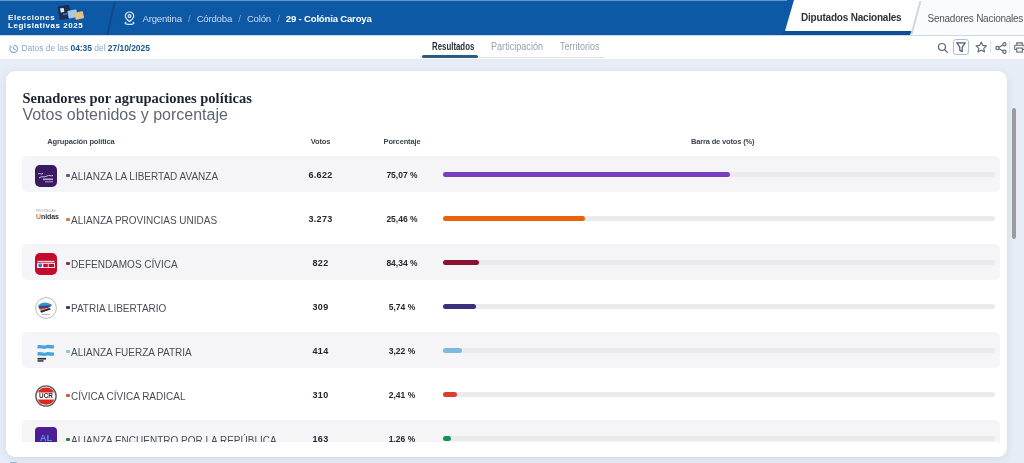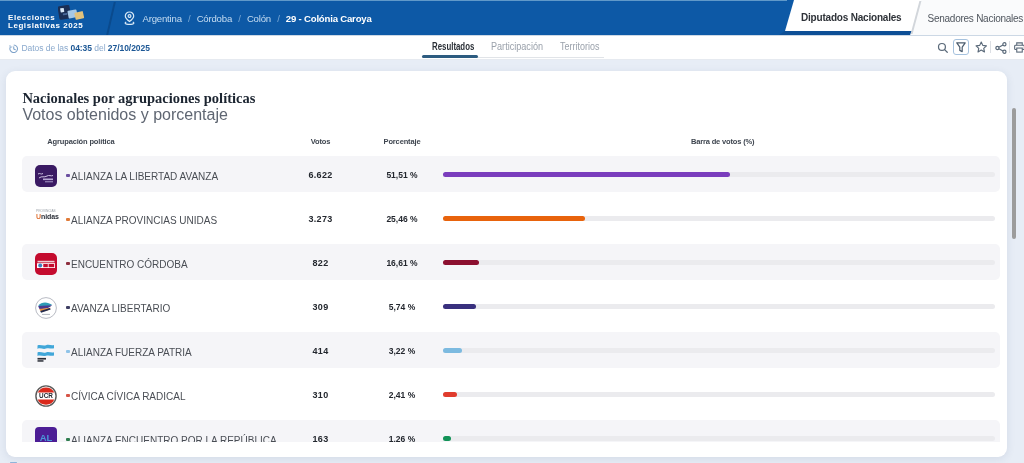--- a/index.html
+++ b/index.html
@@ -124,38 +124,38 @@
   <path d="M4.2 5.7 L8.7 3.2 M4.2 7.3 L8.7 9.8"></path>
 </svg>
 <div class="abs sepv" style="left:1009px;"></div>
 <svg class="abs" style="left:1014px;top:41.5px" width="11" height="11" viewBox="0 0 12 12" fill="none" stroke="#5b6a7a" stroke-width="1.2">
   <path d="M3 3.6 L3 0.9 L9 0.9 L9 3.6"></path>
   <rect x="0.7" y="3.6" width="10.6" height="4.6" rx="1"></rect>
   <rect x="3" y="6.6" width="6" height="4.4" fill="#ffffff"></rect>
 </svg>
 
 <div class="abs" id="card"></div>
-<div class="abs" id="title">Nacionales por agrupaciones políticas</div>
+<div class="abs" id="title">Senadores por agrupaciones políticas</div>
 <div class="abs" id="subtitle">Votos obtenidos y porcentaje</div>
 <div class="abs hdr" id="hdr1">Agrupación política</div>
 <div class="abs hdr" id="hdr2">Votos</div>
 <div class="abs hdr" id="hdr3">Porcentaje</div>
 <div class="abs hdr" id="hdr4">Barra de votos (%)</div>
 
 <div class="abs row odd" style="top:156px">
   <svg class="logo" viewBox="0 0 22 22">
     <rect x="0" y="0" width="22" height="22" rx="5" fill="#3a1a63"></rect>
     <path d="M3 9 C5 7.5 6 10 8 8.5 M4 13 C7 10.5 9 13 12 11 C14 9.7 16 11.5 18 10.5" stroke="#cfc3e2" stroke-width="1" fill="none"></path>
     <rect x="8" y="13.5" width="10" height="1.6" fill="#b9a9d6"></rect>
     <rect x="10" y="16" width="8" height="1.4" fill="#8a77ad"></rect>
   </svg>
   <div class="dot" style="background:#6b4fa0"></div>
   <div class="pname">ALIANZA LA LIBERTAD AVANZA</div>
   <div class="votes">6.622</div>
-  <div class="pct">51,51 %</div>
+  <div class="pct">75,07 %</div>
   <div class="track">
       <div class="fill" style="width:286.5px;background:#7a3dbd"></div>
     </div>
 </div>
 
 <div class="abs row" style="top:200px">
   <div style="position:absolute;left:14px;top:10px;width:24px;font-size:3.2px;color:#9aa0a8;line-height:3.2px;">PROVINCIAS</div>
   <div style="position:absolute;left:14px;top:12.5px;font-size:7px;font-weight:bold;letter-spacing:-0.1px;color:#2b2f38;"><span style="color:#e0763a">U</span>nidas</div>
   <div class="dot" style="background:#e07b39"></div>
   <div class="pname">ALIANZA PROVINCIAS UNIDAS</div>
@@ -169,39 +169,39 @@
 <div class="abs row odd" style="top:244px">
   <svg class="logo" viewBox="0 0 22 22">
     <rect x="0" y="0" width="22" height="22" rx="5" fill="#c40b2e"></rect>
     <rect x="2.5" y="7.8" width="17" height="1.6" fill="#eccdd3"></rect>
     <rect x="2" y="10.2" width="18" height="4.8" fill="#ffffff"></rect>
     <circle cx="5.2" cy="12.6" r="2" fill="#3d7dbf"></circle>
     <rect x="8.3" y="11" width="4.5" height="3.2" fill="#c40b2e"></rect>
     <rect x="13.6" y="11" width="5.6" height="3.2" fill="#c40b2e"></rect>
   </svg>
   <div class="dot" style="background:#8e2f3f"></div>
-  <div class="pname">ENCUENTRO CÓRDOBA</div>
+  <div class="pname">DEFENDAMOS CÍVICA</div>
   <div class="votes">822</div>
-  <div class="pct">16,61 %</div>
+  <div class="pct">84,34 %</div>
   <div class="track">
       <div class="fill" style="width:36px;background:#8c1030"></div>
     </div>
 </div>
 
 <div class="abs row" style="top:288px">
   <svg class="logo" viewBox="0 0 22 22">
     <circle cx="11" cy="11" r="10.4" fill="#fff" stroke="#b9bcc4" stroke-width="1"></circle>
     <path d="M3.2 8.6 C6.5 4.6 12.5 4.4 17.2 8 L9.5 10.4 Z" fill="#2e9bb5"></path>
     <path d="M3.2 9 L17 8.3 C14.5 11.4 8.6 12.9 4.2 11.7 Z" fill="#4a3a8f"></path>
     <path d="M4.3 12.1 L15.8 10.7 C13.2 14 8.4 15.1 5.2 13.7 Z" fill="#e8903a"></path>
     <path d="M5.2 14 L15 11 L15.7 12.5 L6.1 15.7 Z" fill="#232a4d"></path>
     <rect x="7" y="16.9" width="8" height="0.9" fill="#a8adb6"></rect>
   </svg>
   <div class="dot" style="background:#3f3f63"></div>
-  <div class="pname">AVANZA LIBERTARIO</div>
+  <div class="pname">PATRIA LIBERTARIO</div>
   <div class="votes">309</div>
   <div class="pct">5,74 %</div>
   <div class="track">
       <div class="fill" style="width:32.5px;background:#39307e"></div>
     </div>
 </div>
 
 <div class="abs row odd" style="top:332px">
   <svg class="logo" viewBox="0 0 22 22">
     <path d="M2.5 4.4 C5 2.9 8 5.3 11 4.2 C14 3.1 16.5 4.9 19 4 L19 7.3 C16.5 8.3 14 6.5 11 7.6 C8 8.7 5 6.4 2.5 7.9 Z" fill="#41a7d9"></path>

